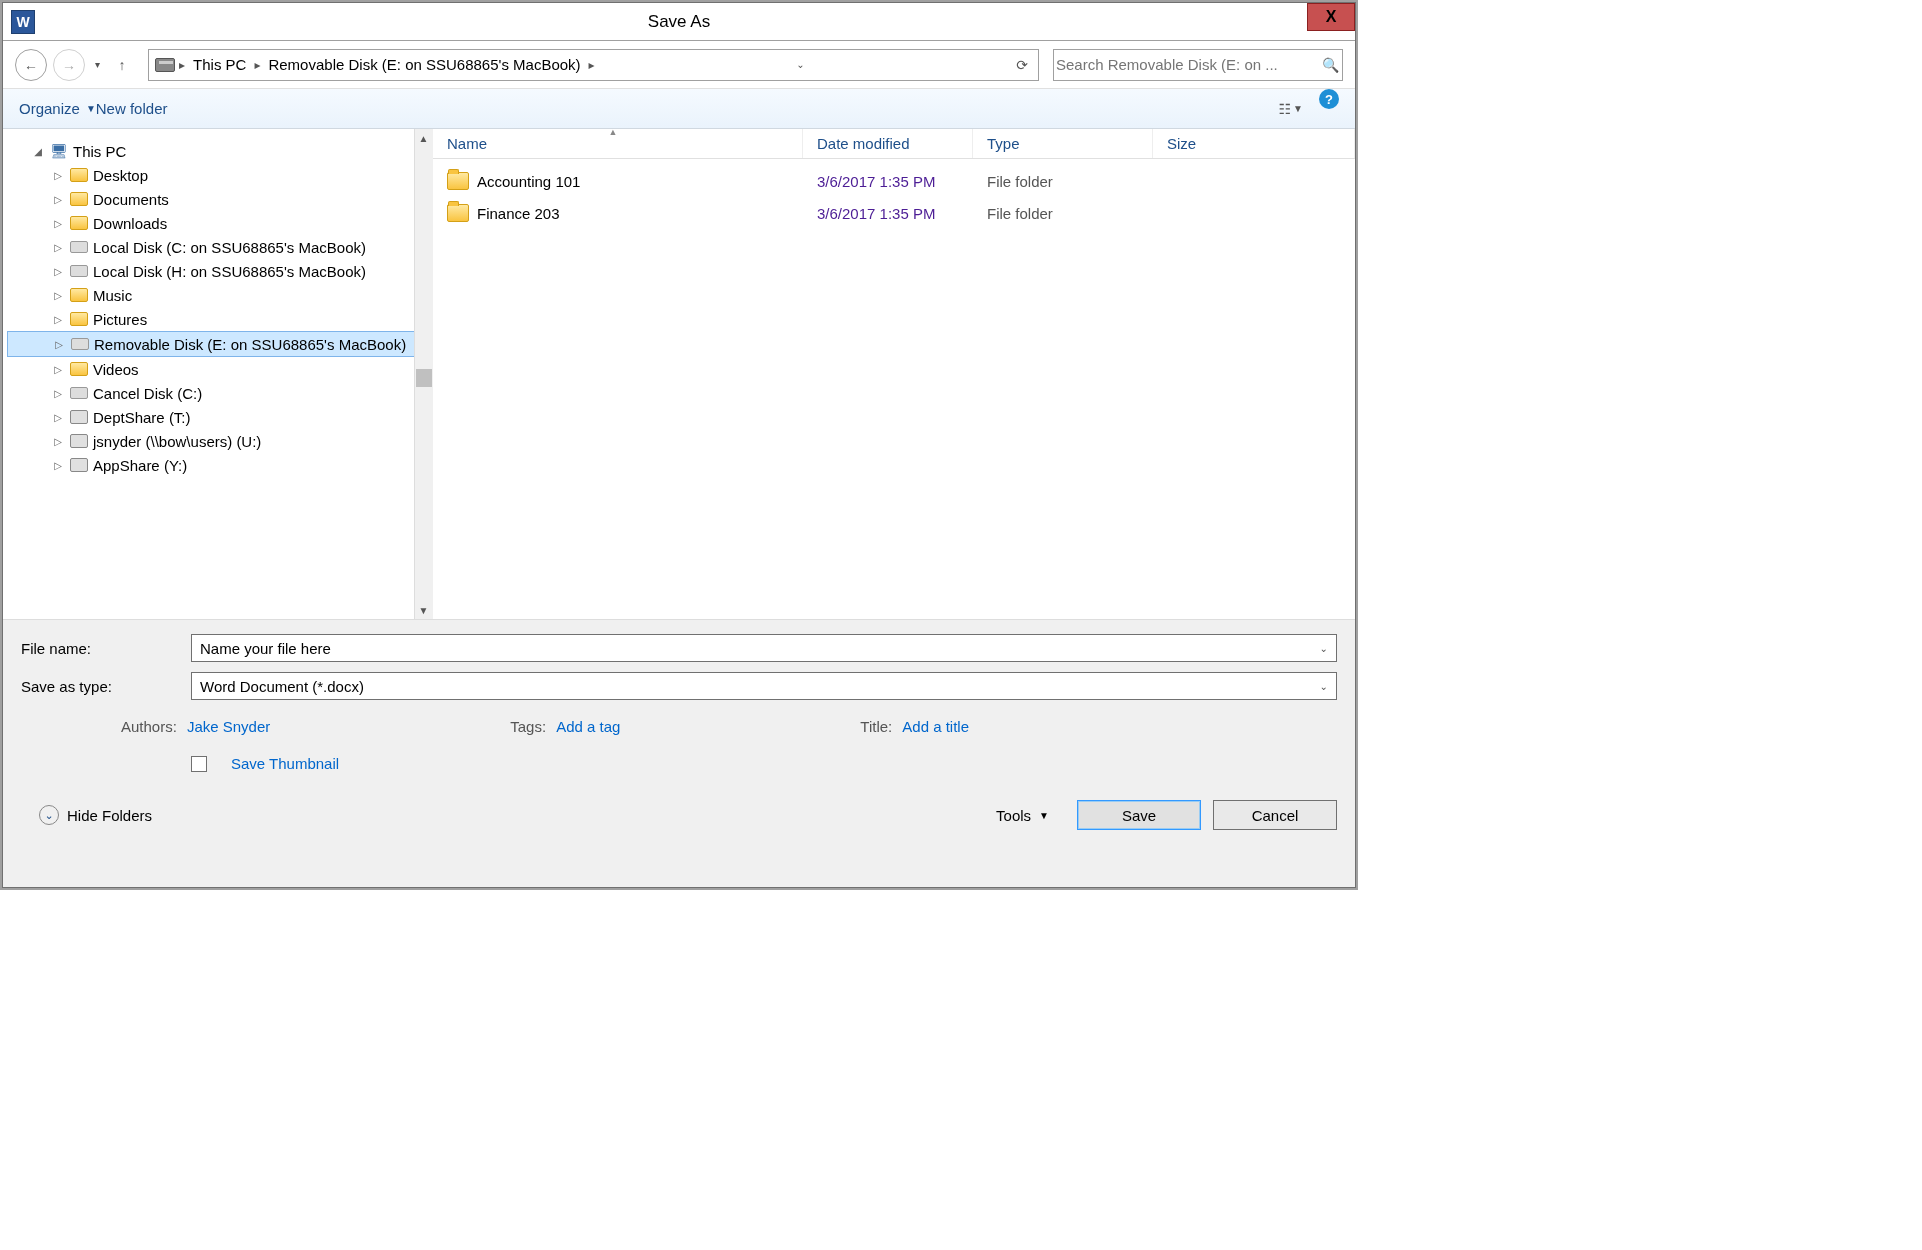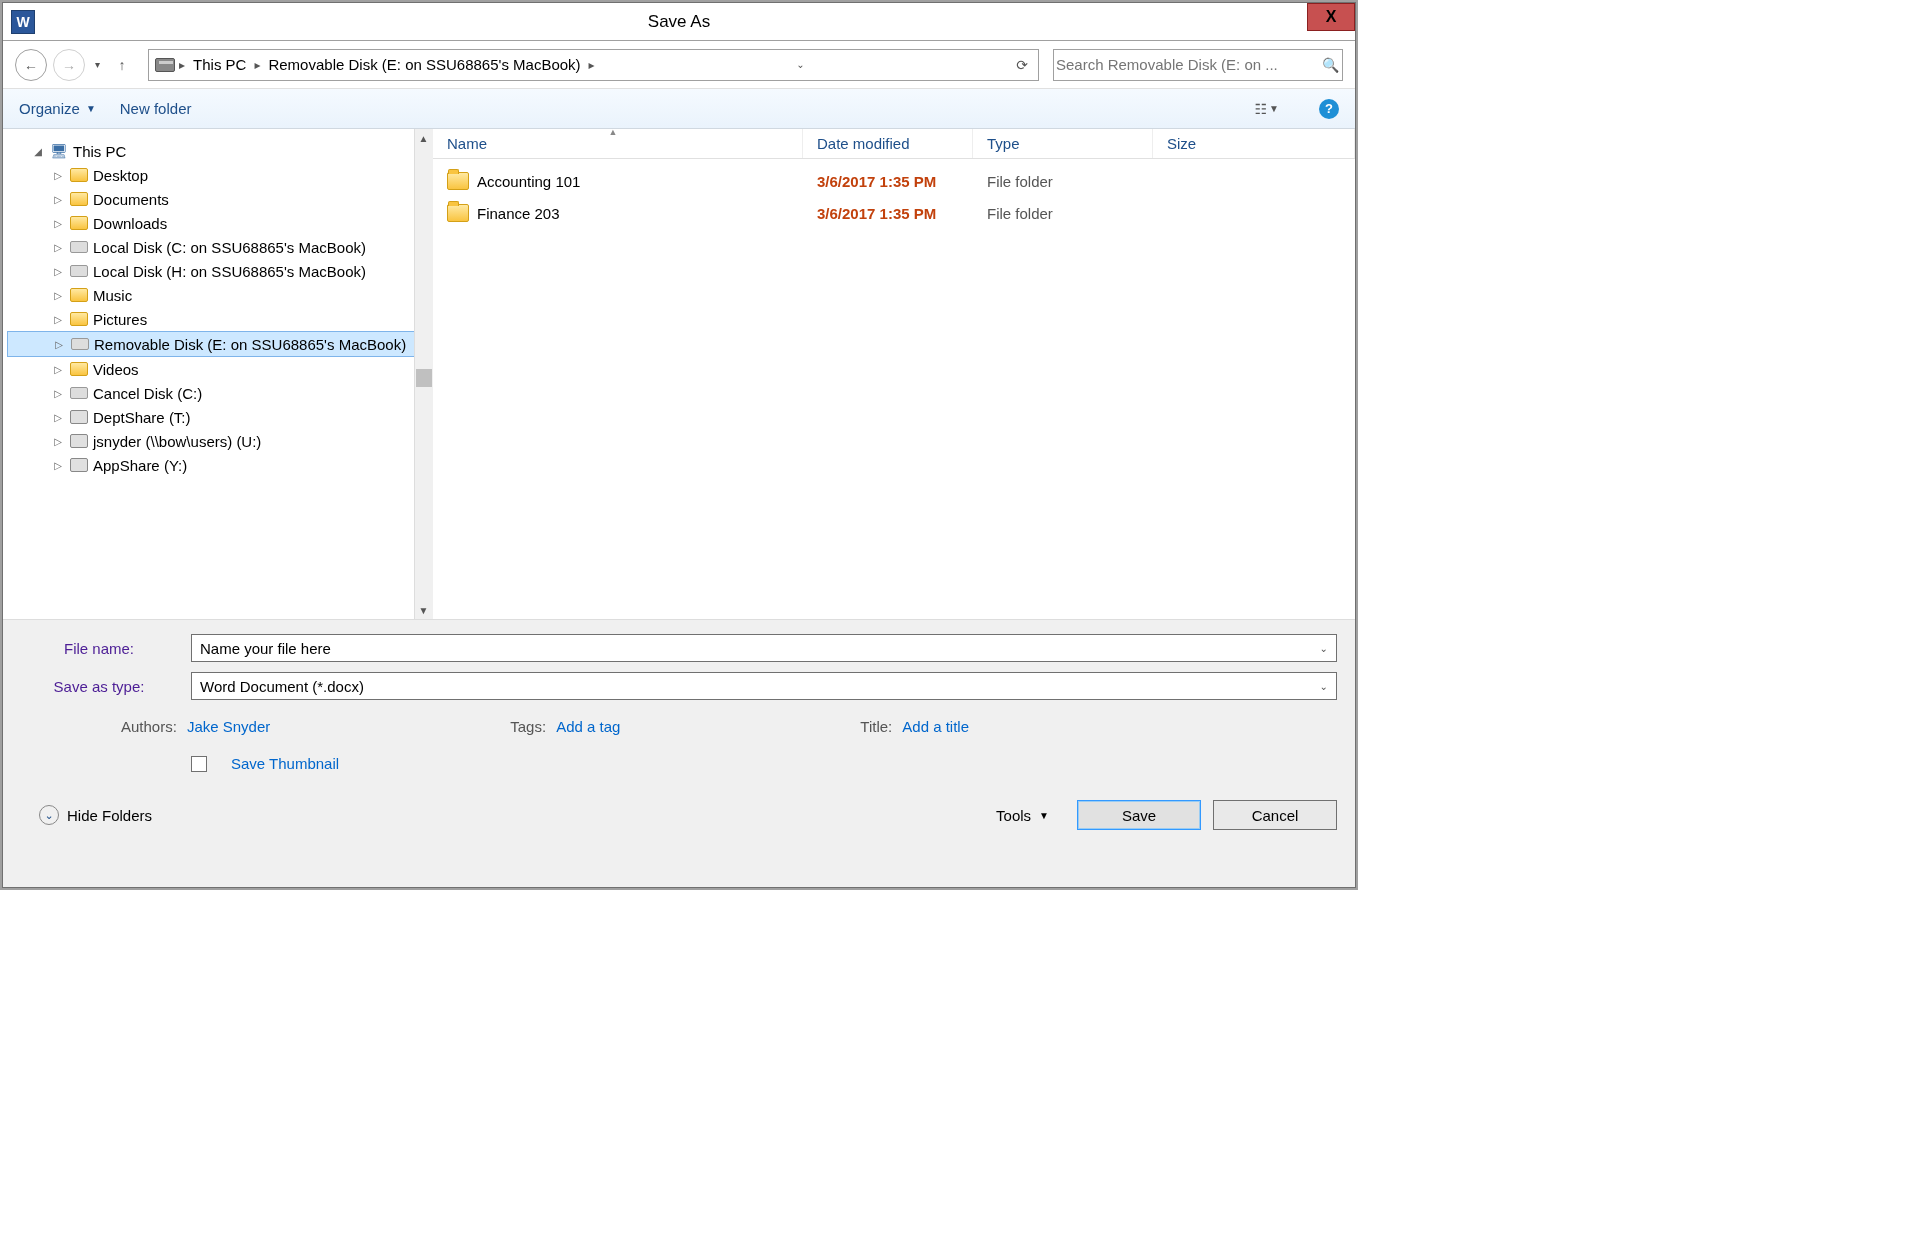--- a/index.html
+++ b/index.html
@@ -23,21 +23,21 @@
 .addr-icon { width:20px; height:14px; background:#888; border-radius:2px; border:1px solid #555; position:relative;}
 .addr-icon::after{content:''; position:absolute; width:14px; height:3px; background:#ccc; top:2px; left:3px;}
 .addr-crumb { font-size:15px; color:#000; padding:0 4px; cursor:pointer;}
 .addr-sep { font-size:12px; color:#555; }
 .addr-refresh { width:20px; height:20px; margin-left:auto; display:flex; align-items:center; justify-content:center; font-size:14px; color:#555;}
 .addr-dropdown { font-size:10px; color:#555; margin-right:6px;}
 .searchbox { width:290px; height:32px; border:1px solid #a0a0a0; background:#fff; display:flex; align-items:center; padding:0 2px;}
 .searchbox input { border:none; outline:none; flex:1; font-size:15px; color:#555; background:transparent;}
 .search-icon { font-size:14px; color:#555; }
 
-.toolbar { height:40px; background: linear-gradient(#f5faff,#eaf3fc); border-bottom:1px solid #d0d8e0; display:flex; align-items:center; padding:0 16px; gap:24px;}
+.toolbar { height:40px; background: linear-gradient(#f5faff,#eaf3fc); border-bottom:1px solid #d0d8e0; display:flex; padding:0 16px; }
 .toolbar-item { font-size:15px; color:#1e4f8a; display:flex; align-items:center; gap:6px; cursor:pointer;}
 .toolbar-item .drop { font-size:10px; color:#1e4f8a;}
 .toolbar-spacer { flex:1; }
 .view-btn { display:flex; align-items:center; gap:4px; font-size:14px; color:#555;}
 .help-btn { width:20px; height:20px; border-radius:50%; background:#1e8fd6; color:#fff; display:flex; align-items:center; justify-content:center; font-size:13px; font-weight:bold; margin-left:16px;}
 
 .mainarea { display:flex; height:490px; background:#fff; }
 .tree { width:430px; overflow:auto; padding:10px 4px; border-right:1px solid #f0f0f0; position:relative;}
 .tree-scrollbar { position:absolute; right:0; top:0; width:18px; height:100%; background:#f0f0f0; border-left:1px solid #ddd;}
 .tree-scroll-up, .tree-scroll-down { height:18px; display:flex; align-items:center; justify-content:center; font-size:10px; color:#555; background:#f0f0f0;}
@@ -58,28 +58,28 @@
 .col-headers { height:30px; display:flex; border-bottom:1px solid #e0e0e0; align-items:center; font-size:15px; color:#1e4f8a;}
 .col-headers > div { padding:0 14px; border-right:1px solid #eee; height:100%; display:flex; align-items:center;}
 .col-name { flex:0 0 370px; position:relative;}
 .col-name .sort { position:absolute; right:50%; top:-2px; font-size:9px; color:#888;}
 .col-date { flex:0 0 170px;}
 .col-type { flex:0 0 180px;}
 .col-size { flex:1;}
 .file-rows { flex:1; padding:6px 0;}
 .file-row { display:flex; align-items:center; height:32px; font-size:15px; color:#000;}
 .file-row .fcell-name { flex:0 0 370px; padding-left:14px; display:flex; align-items:center; gap:8px;}
-.file-row .fcell-date { flex:0 0 170px; padding-left:14px; color:#c2410c;font-weight:bold;}
+.file-row .fcell-date { flex:0 0 170px; padding-left:14px; color:#4c1d95;}
 .file-row .fcell-type { flex:0 0 180px; padding-left:14px; color:#555;}
 .folder-icon { width:22px; height:18px; background:linear-gradient(#ffe9a2,#f9c440); border-radius:2px; border:1px solid #d4a017; position:relative;}
 .folder-icon::before { content:''; position:absolute; top:-4px; left:0; width:9px; height:4px; background:#f9c440; border-radius:2px 2px 0 0; border:1px solid #d4a017; border-bottom:none;}
 
 .bottom { background:#f0f0f0; padding:14px 18px 14px 18px; border-top:1px solid #ddd;}
 .field-row { display:flex; align-items:center; margin-bottom:10px;}
-.field-label { width:170px; text-align:center; font-size:15px; color:#4c1d95; padding-right:14px;}
+.field-label { width:170px; text-align:left; font-size:15px; color:#000000; padding-right:14px;}
 .field-input { flex:1; height:28px; border:1px solid #707070; background:#fff; padding:0 8px; font-size:15px; display:flex; align-items:center; justify-content:space-between;}
 .field-input input { border:none; outline:none; flex:1; font-size:15px; background:transparent;}
 .field-drop { font-size:10px; color:#555; padding-left:8px;}
 .meta-row { display:flex; gap:60px; padding:8px 0 8px 100px; font-size:15px;}
 .meta-item { display:flex; gap:10px;justify-content:flex-end;}
 .meta-label { color:#555;}
 .meta-value { color:#0066cc; cursor:pointer;}
 .thumb-row { padding:12px 0 0 170px; display:flex; align-items:center; gap:24px; font-size:15px;}
 .checkbox { width:16px; height:16px; border:1px solid #707070; background:#fff;}
 .thumb-label { color:#0066cc;}

